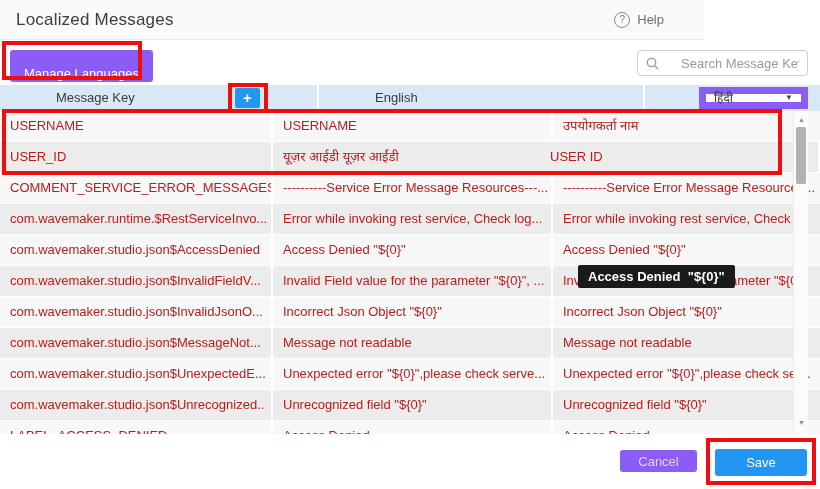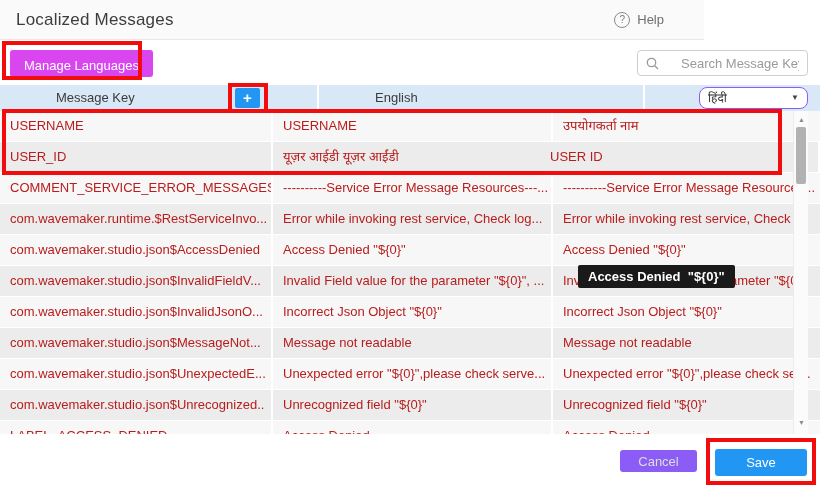--- a/index.html
+++ b/index.html
@@ -15,42 +15,42 @@
     padding:0 40px 0 16px; }
   .page-title { font-size:17px; color:#3d3d3d; letter-spacing:.2px; }
   .help { display:flex; align-items:center; gap:7px; color:#6f6f6f; font-size:13px; cursor:pointer; }
   .help-icon { display:inline-flex; align-items:center; justify-content:center;
     width:16px; height:16px; border:1px solid #8a8a8a; border-radius:50%;
     font-size:10px; color:#7a7a7a; }
 
   
   .btn { border:none; border-radius:3px; font-size:13px; cursor:pointer;
     font-family:"Liberation Sans","DejaVu Sans",sans-serif; }
-  .manage-btn { position:absolute; left:10px; top:50px; height:27px; padding:8px 14px;
-    background:#d946ef; color:#ffffff; }
+  .manage-btn { position:absolute; left:10px; top:50px; height:27px; padding:16px 14px;
+    background:#8b5cf6; color:#ffffff; }
   .search { position:absolute; right:12px; top:50px; width:171px; height:26px;
     background:#fff; border:1px solid #cfcfcf; border-radius:4px;
     display:flex; align-items:center; padding:0 8px; gap:22px; }
   .search input { border:none; outline:none; flex:1; font-size:13px; color:#555;
     background:transparent; min-width:0;
     font-family:"Liberation Sans","DejaVu Sans",sans-serif; }
   .search input::placeholder { color:#9a9a9a; }
 
   
   .thead { position:absolute; left:0; top:85px; width:820px; height:26px;
     background:#d8e8f6; display:flex; font-size:13px; color:#3b3b3b; }
   .hcell { line-height:26px; padding-left:10px; white-space:nowrap; overflow:hidden;margin-left:46px; }
   .c1 { width:273px; border-right:2px solid #fff; }
   .c2 { width:280px; border-right:2px solid #fff; }
   .c3 { flex:1; padding-left:0; }
   .add-btn { position:absolute; left:235px; top:88px; width:25px; height:20px;
     background:#2196f3; color:#fff; font-size:15px; font-weight:bold; line-height:18px;
     border:none; border-radius:2px; cursor:pointer; z-index:5; }
   .lang-select { margin:2px 12px 2px 8px; height:22px; background:#fff;
-    border:1px solid #8b5cf6; border-radius:8px; display:flex; align-items:center;
+    border:7px solid #8b5cf6; border-radius:0; display:flex; align-items:center;
     justify-content:space-between; padding:0 8px; font-size:12px; color:#333; cursor:pointer; }
   .caret { font-size:8px; color:#444; }
 
   .tbody { position:absolute; left:0; top:111px; width:820px; height:323px; overflow:hidden; }
   .trow { display:flex; height:31px; border-bottom:1px solid #ffffff; font-size:13px; color:#b91c1c; }
   .trow.odd  { background:#f7f7f7; }
   .trow.even { background:#ececec; }
   .tcell { line-height:30px; padding-left:10px; white-space:nowrap; overflow:hidden; }
   .tcell.key { width:273px; border-right:2px solid #fff; }
   .tcell.english { width:280px; border-right:2px solid #fff; }

